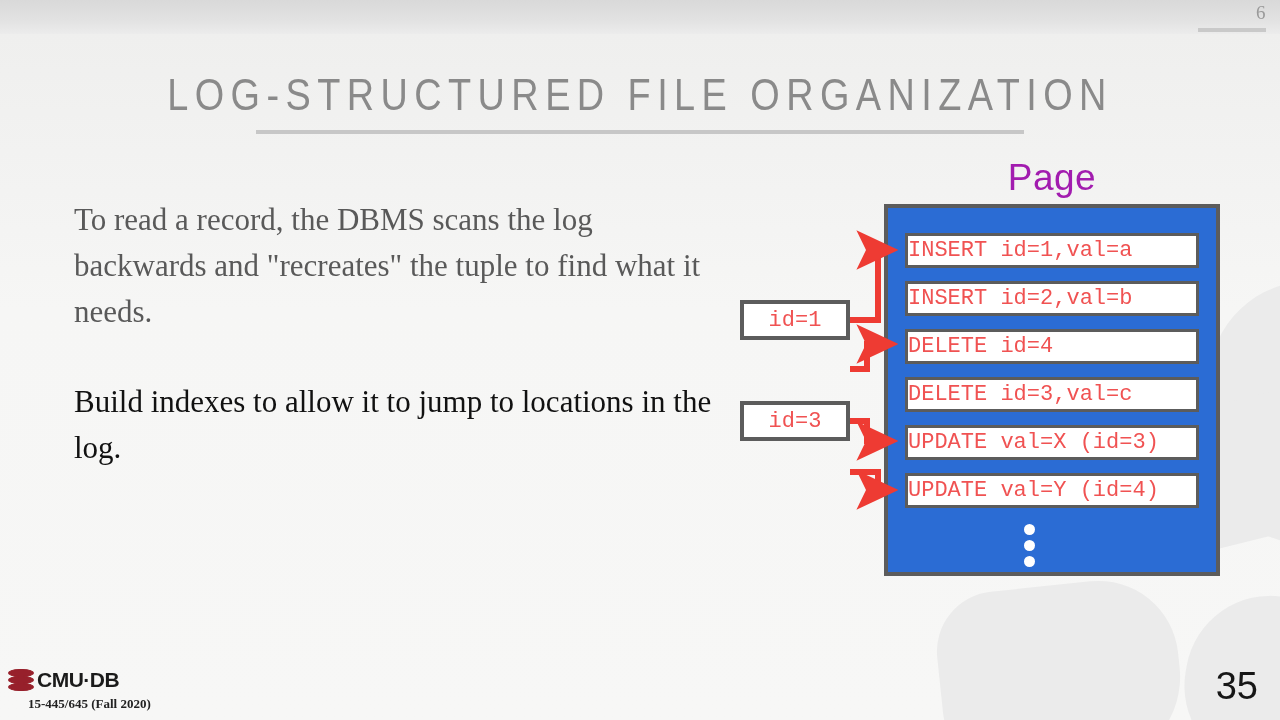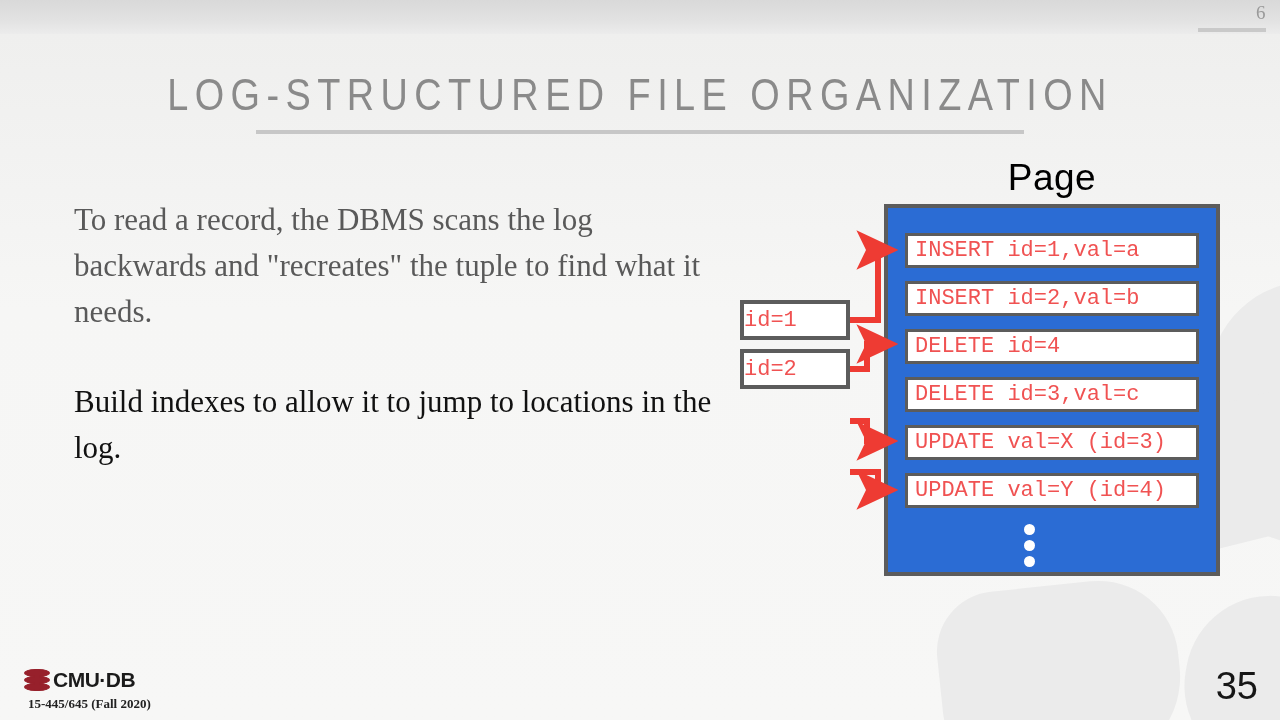--- a/index.html
+++ b/index.html
@@ -114,21 +114,21 @@
   
   .page-label {
     position: absolute;
     left: 884px;
     top: 157px;
     width: 336px;
     text-align: center;
     font-family: "Liberation Sans", sans-serif;
     font-size: 37px;
     font-weight: 400;
-    color: #000000;
+    color: #a21caf;
     letter-spacing: 0.5px;
   }
 
   
   .page-box {
     position: absolute;
     left: 884px;
     top: 204px;
     width: 336px;
     height: 372px;
@@ -147,21 +147,20 @@
     position: relative;
     height: 35px;
     margin-bottom: 13px;
     background: #ffffff;
     border: 3px solid #5c5c5c;
     box-sizing: border-box;
     font-family: "Liberation Mono", monospace;
     font-size: 22px;
     color: #f05252;
     line-height: 30px;
-    padding-left: 7px;
     letter-spacing: 0px;
     white-space: pre;
   }
 
   .ellipsis {
     position: absolute;
     left: 1024px;
     top: 524px;
     width: 12px;
   }
@@ -179,37 +178,37 @@
     position: absolute;
     left: 740px;
     width: 110px;
     height: 40px;
     background: #ffffff;
     border: 4px solid #5c5c5c;
     box-sizing: border-box;
     font-family: "Liberation Mono", monospace;
     font-size: 22px;
     color: #f05252;
-    text-align: left;
+    text-align: center;
     line-height: 33px;
     letter-spacing: 0px;
   }
 
   
   .connectors {
     position: absolute;
     left: 0; top: 0;
     width: 1280px; height: 720px;
     pointer-events: none;
   }
 
   
   .footer-logo {
     position: absolute;
-    left: 24px;
+    left: 8px;
     bottom: 28px;
     display: flex;
     align-items: center;
     gap: 3px;
     margin-top: 24px;
   }
   .db-icon {
     width: 26px;
     height: 22px;
     position: relative;
@@ -291,21 +290,21 @@
     <div class="log-row">UPDATE val=Y (id=4)</div>
   </div>
 
   <div class="ellipsis">
     <span></span>
       <span></span>
       <span></span>
   </div>
 
   <div class="id-box" style="top:300px;">id=1</div>
-  <div class="id-box" style="top:349px;">id=2</div>
+  <div class="id-box" style="top:401px;">id=3</div>
 
   <svg class="connectors" viewBox="0 0 1280 720">
     <defs>
       <marker id="ah" markerWidth="7" markerHeight="7" refX="5.6" refY="3.5" orient="auto">
         <path d="M0,0.2 L7,3.5 L0,6.8 L1.6,3.5 Z" fill="#ee3b33"></path>
       </marker>
     </defs>
     <g fill="none" stroke="#ee3b33" stroke-width="6" stroke-linecap="butt" stroke-linejoin="miter">
 
       <path d="M850,320 L878,320 L878,250 L890,250" marker-end="url(#ah)"></path>

